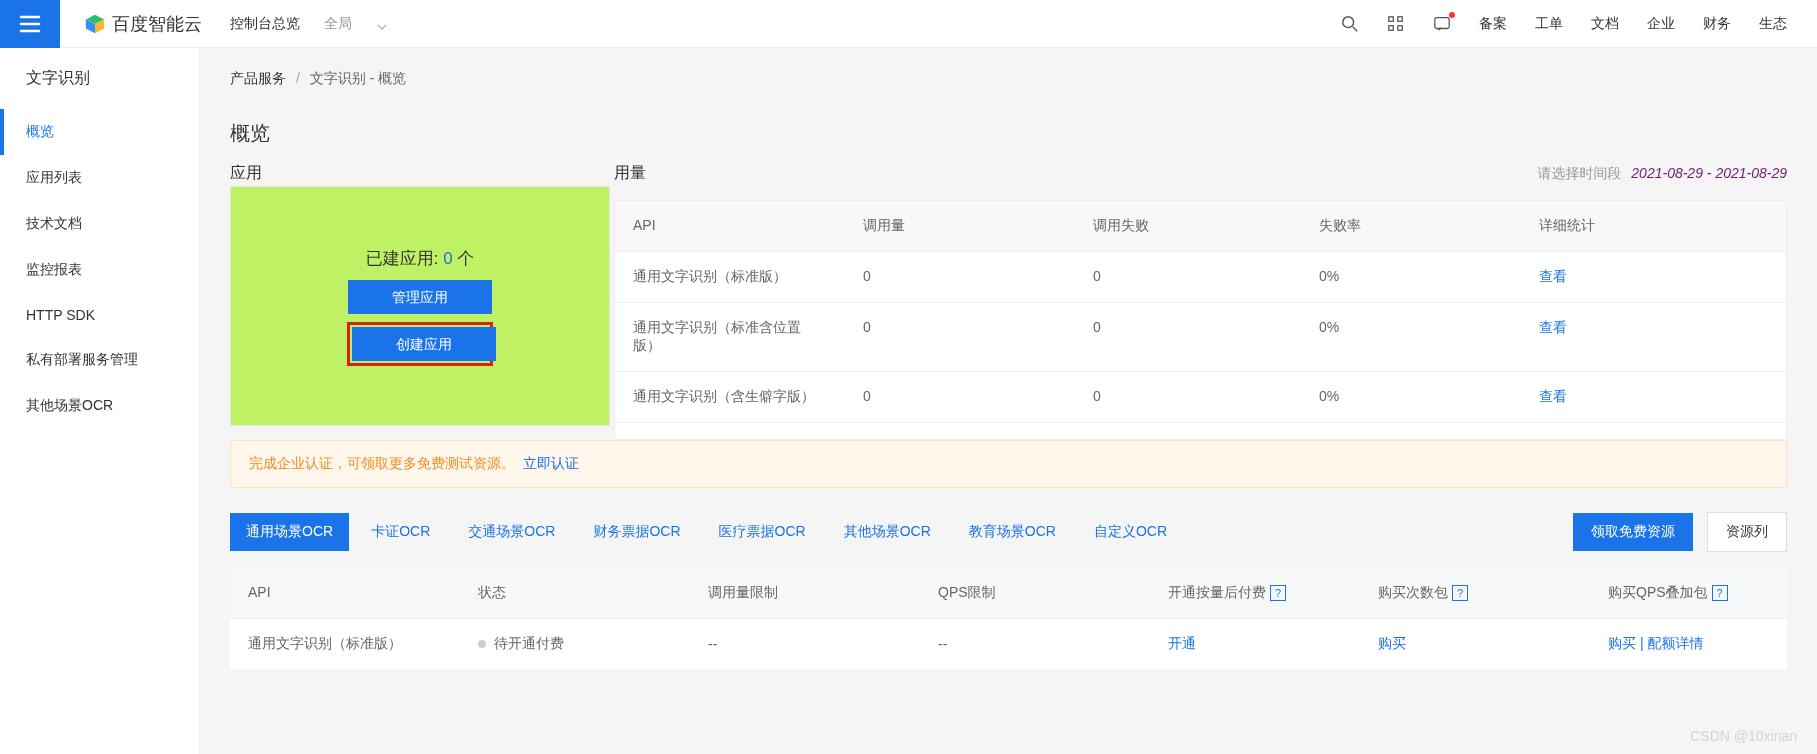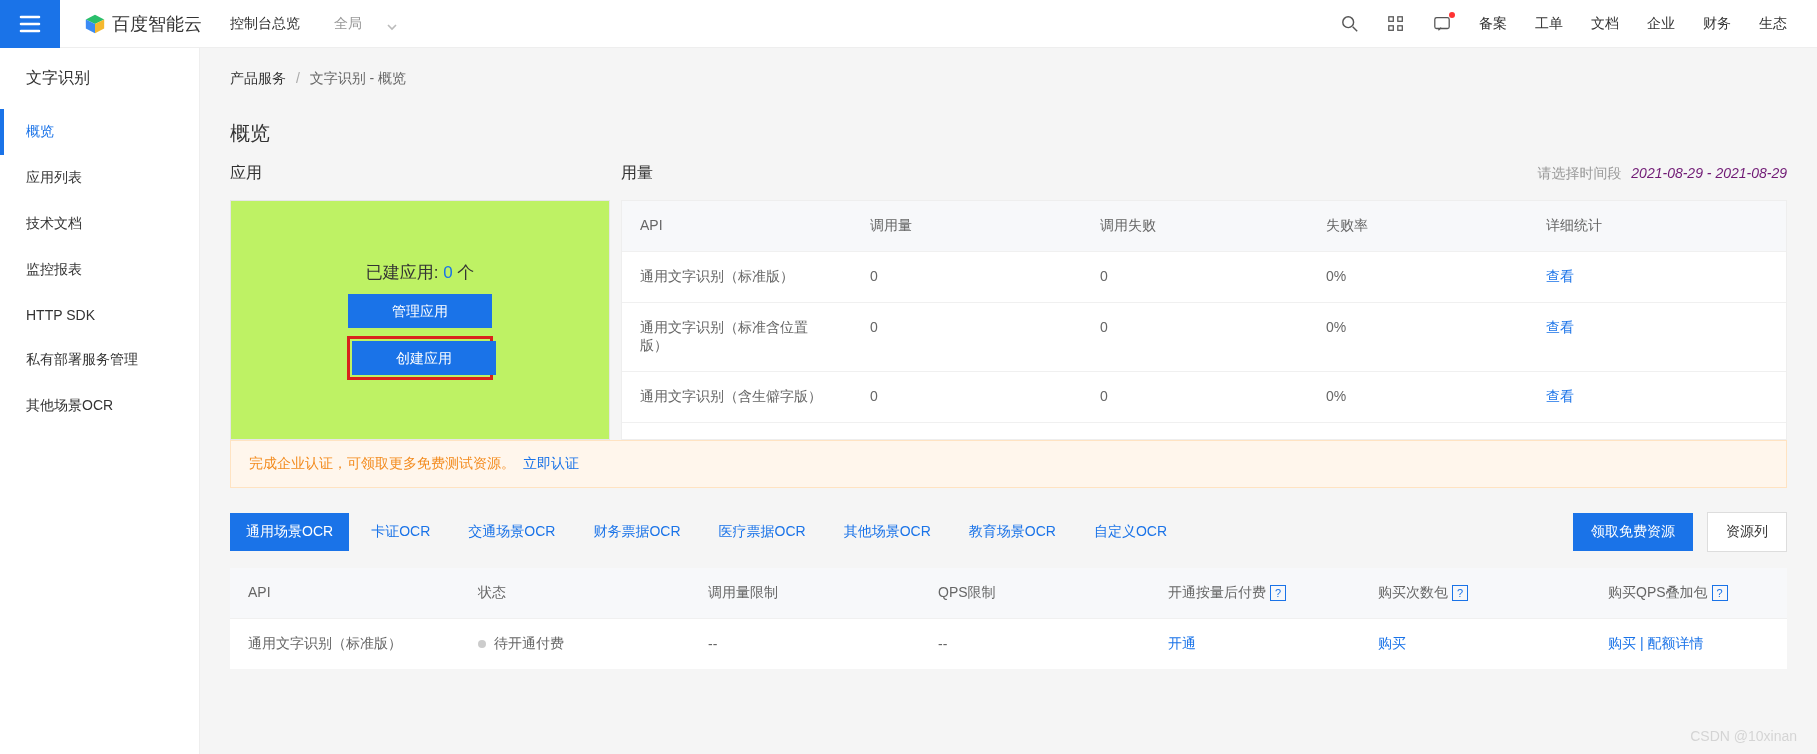--- a/index.html
+++ b/index.html
@@ -6,21 +6,21 @@
   body { font-family: "Microsoft YaHei", "PingFang SC", Arial, sans-serif; font-size: 14px; color: #333; background: #f5f5f5; }
   a { text-decoration: none; }
 
   
   .header { height: 48px; background: #fff; display: flex; align-items: center; border-bottom: 1px solid #eee; position: relative; }
   .hamburger { width: 60px; height: 48px; background: #1a73e8; display: flex; align-items: center; justify-content: center; cursor: pointer; }
   .hamburger svg { width: 24px; height: 24px; }
   .logo { display: flex; align-items: center; margin-left: 24px; gap: 6px; font-size: 18px; font-weight: 500; }
   .logo-cube { width: 22px; height: 22px; }
   .console-title { margin-left: 28px; color: #333; }
-  .global-select { margin-left: 34px; color: #999; display: flex; align-items: flex-end; gap: 24px; }
+  .global-select { margin-left: 24px; color: #999; display: flex; align-items: flex-end; gap: 24px; }
   .header-spacer { flex: 1; }
   .header-right { display: flex; align-items: center; gap: 28px; padding-right: 30px; }
   .header-icon { width: 18px; height: 18px; display:flex; align-items:center; justify-content:center; }
   .header-link { color: #333; cursor: pointer; }
   .msg-dot { position: relative; }
   .msg-dot::after { content:""; position:absolute; top:-3px; right:-4px; width:6px; height:6px; background:#f33; border-radius:50%; }
 
   
   .layout { display: flex; }
   .sidebar { width: 200px; background: #fff; min-height: 820px; border-right: 1px solid #eee; }
@@ -31,22 +31,22 @@
   .main { flex: 1; padding: 0; }
   .crumb { padding: 22px 30px 10px; color: #666; font-size: 14px; }
   .crumb a { color: #333; }
   .crumb .sep { margin: 0 6px; color: #aaa; }
 
   .content { margin: 0 30px 30px; }
   .page-title { font-size: 20px; padding: 22px 0 16px; color: #333; }
 
   .panels { display: flex; gap: 0; align-items: flex-start; }
   .panel-app { width: 380px; }
-  .panel-usage { flex: 1; margin-left: 11px; }
-  .panel-h { font-size: 16px; margin-bottom: 16px; color: #333; }
+  .panel-usage { flex: 1; margin-left: 4px; }
+  .panel-h { font-size: 16px; margin-bottom: 2px; color: #333; }
 
   .app-box { border: 1px solid #e6e6e6; background: #bef264; height: 240px; display:flex; align-items:center; justify-content:center; }
   .app-inner { text-align:center; }
   .app-count-label { font-size: 17px; color: #333; }
   .app-count-num { color: #1a73e8; }
   .btn { width: 144px; height: 34px; line-height:34px; text-align:center; margin: 10px auto 0; cursor:pointer; display:block; }
   .btn-primary { background: #1a73e8; color: #fff; }
   .btn-create-wrap { border: 3px solid #d9221c; padding: 2px; width: 146px; margin: 8px auto 0; }
   .btn-create-wrap .btn { margin-top:0; }
 

